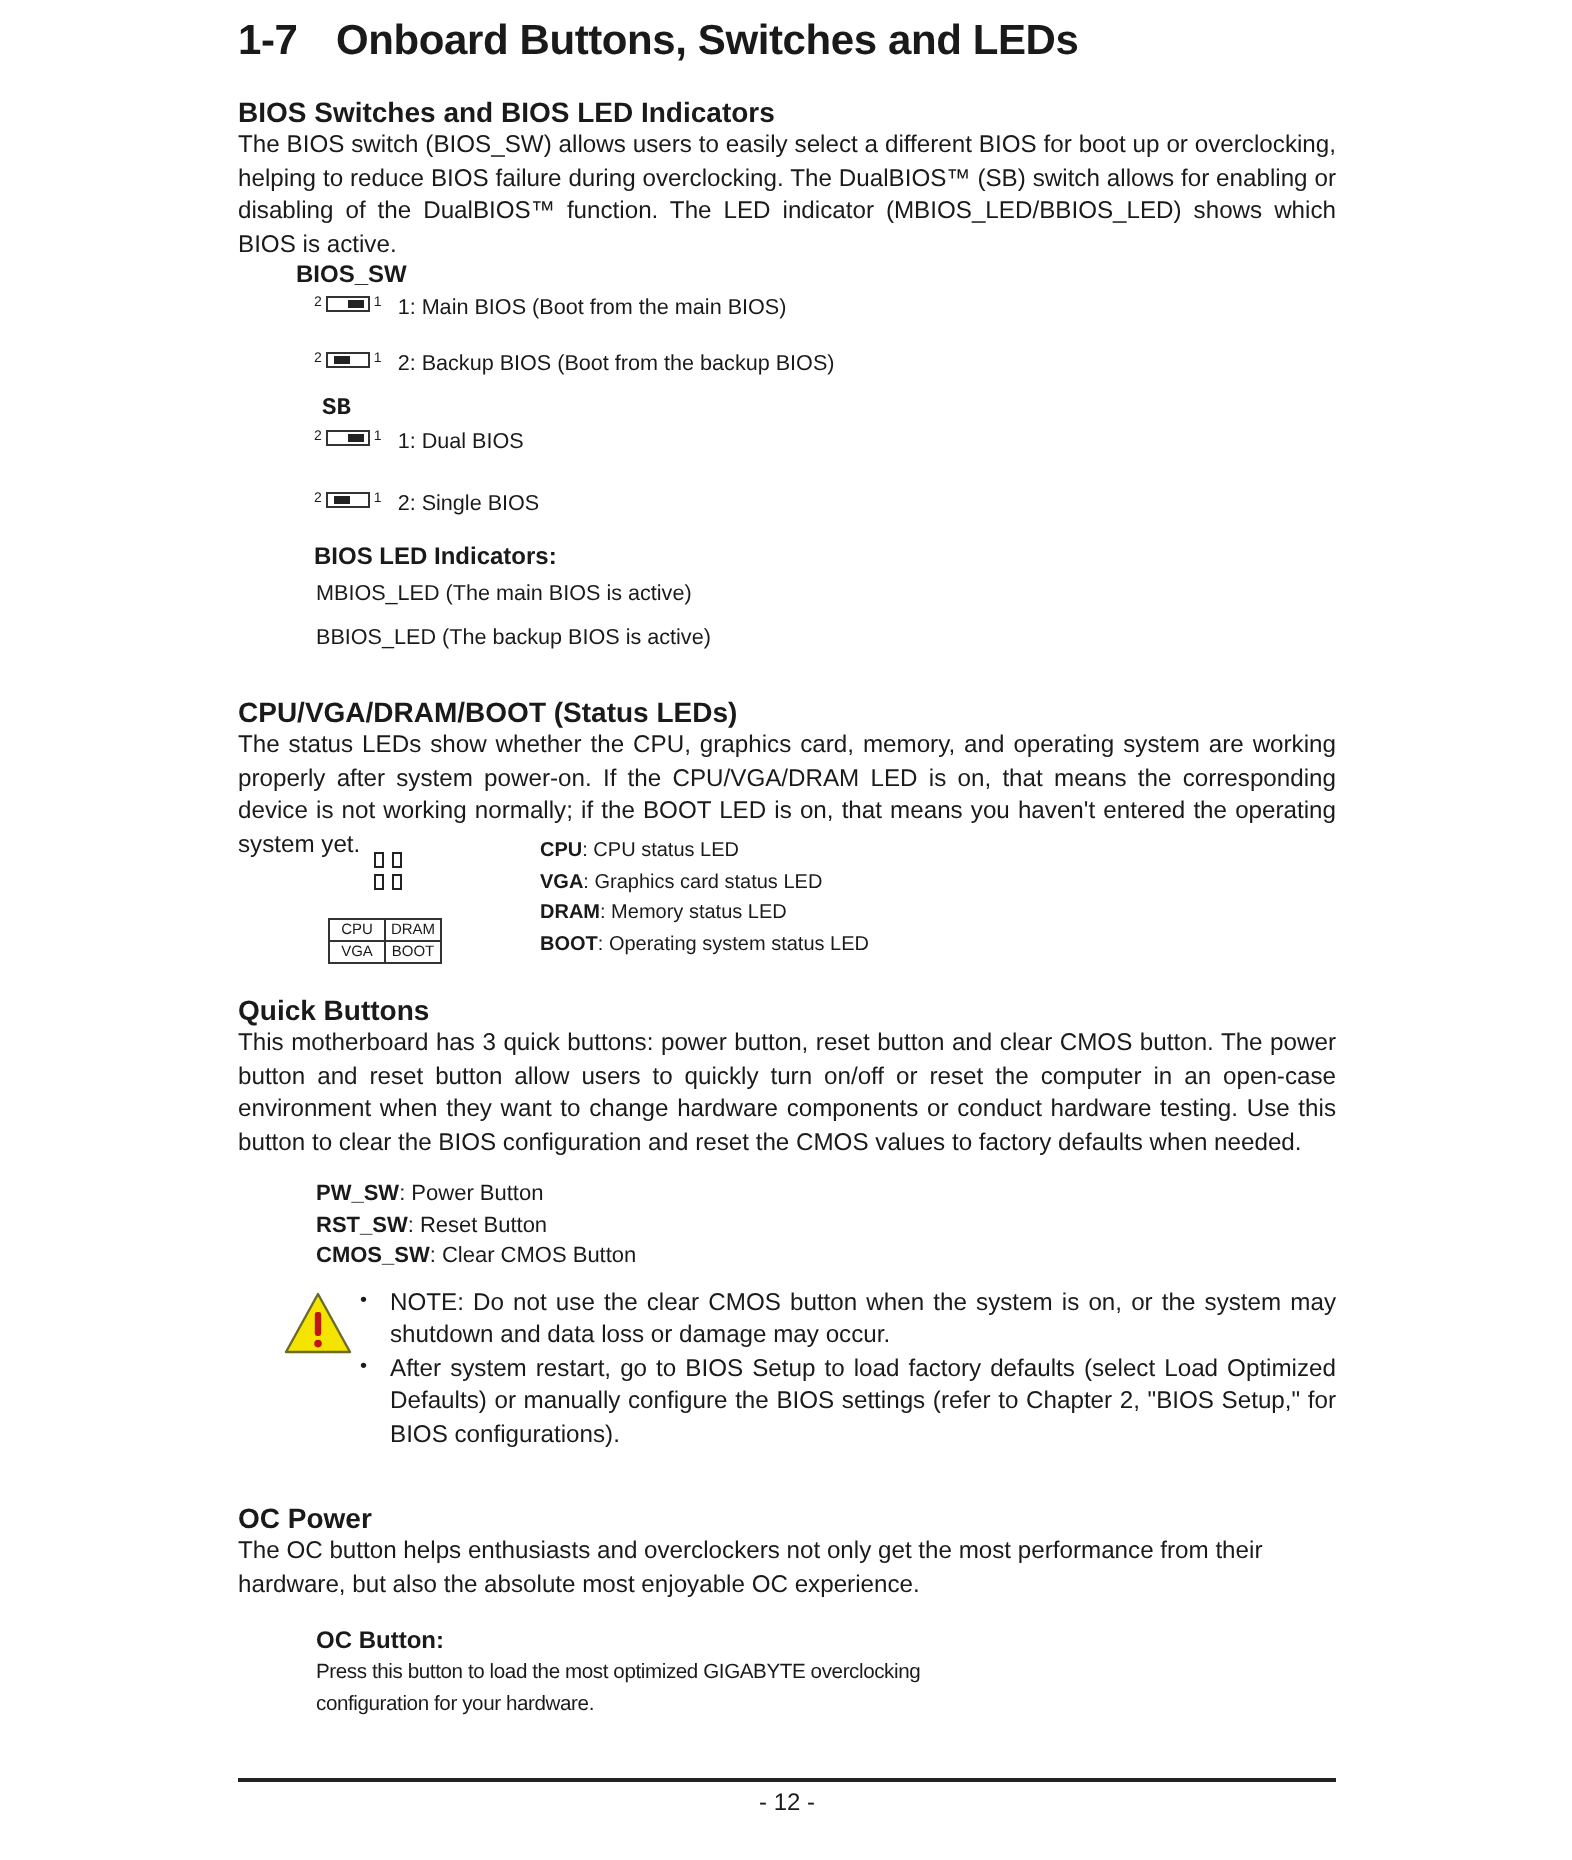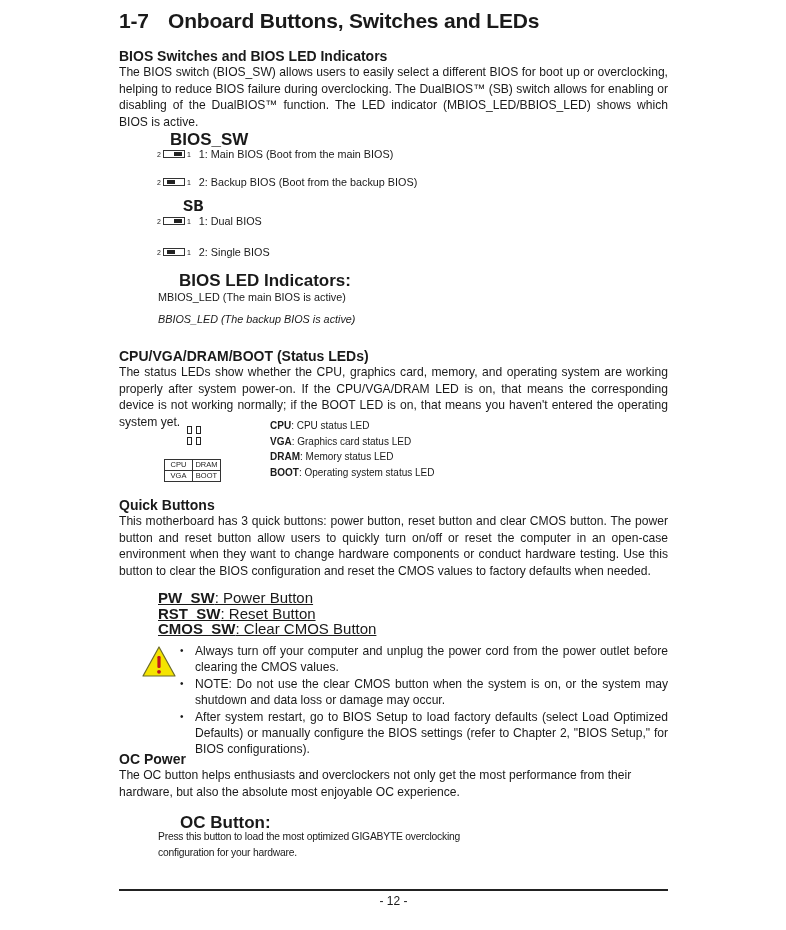--- a/index.html
+++ b/index.html
@@ -5,22 +5,22 @@
   html, body { margin: 0; padding: 0; background: #ffffff; }
   body { width: 786px; height: 930px; position: relative; overflow: hidden;
          font-family: "Liberation Sans", sans-serif; color: #1a1a1a; }
   .abs { position: absolute; }
   .h1 { left: 119px; top: 9px; font-size: 21px; font-weight: bold; letter-spacing: -0.2px; white-space: nowrap; }
   .h1 .num { display: inline-block; width: 49px; }
   .h2 { left: 119px; font-size: 14px; font-weight: bold; white-space: nowrap; }
   .para { left: 119px; width: 549px; font-size: 12.1px; line-height: 16.6px; text-align: justify; }
   .para.left { text-align: left; }
   .small { font-size: 10.8px; white-space: nowrap; }
-  .label-b { font-size: 17px; font-weight: bold; white-space: nowrap; margin-left: 22px; }
-  .sw { display: flex; align-items: center; white-space: nowrap; }
+  .label-b { font-size: 12px; font-weight: bold; white-space: nowrap; }
+  .sw { display: flex; white-space: nowrap; }
   .sw .pin { font-size: 7px; }
   .sw .box { width: 20px; height: 6px; border: 1px solid #333; margin: 0 2px; position: relative; box-sizing: content-box; }
   .sw .knob { position: absolute; top: 1px; width: 8px; height: 4px; background: #222; }
   .sw .knob.right { right: 2px; }
   .sw .knob.left { left: 3px; }
   .sw .desc { font-size: 10.8px; margin-left: 8px; }
   .led-pair { display: flex; gap: 4px; }
   .led { width: 3px; height: 6px; border: 1px solid #222; }
   .led-table { border-collapse: collapse; font-size: 7.5px; }
   .led-table td { border: 1px solid #333; width: 27px; height: 10px; padding: 0; text-align: center; line-height: 10px; }
@@ -74,21 +74,21 @@
   <span class="pin">2</span>
   <span class="box">
       <span class="knob left"></span>
     </span>
   <span class="pin">1</span>
   <span class="desc">2: Single BIOS</span>
 </div>
 
 <div class="abs label-b" style="left:157px; top:271px;">BIOS LED Indicators:</div>
 <div class="abs small" style="left:158px; top:291px;">MBIOS_LED (The main BIOS is active)</div>
-<div class="abs small" style="left:158px; top:313px;font-style:italic;">BBIOS_LED (The backup BIOS is active)</div>
+<div class="abs small" style="left:158px; top:313px;">BBIOS_LED (The backup BIOS is active)</div>
 
 <div class="abs h2" style="top:348px;">CPU/VGA/DRAM/BOOT (Status LEDs)</div>
 <div class="abs para" style="top:364px;">The status LEDs show whether the CPU, graphics card, memory, and operating system are working properly after system power-on. If the CPU/VGA/DRAM LED is on, that means the corresponding device is not working normally; if the BOOT LED is on, that means you haven't entered the operating system yet.</div>
 
 <div class="abs" style="left:187px; top:426px;">
   <div class="led-pair">
     <span class="led"></span>
     <span class="led"></span>
   </div>
   <div class="led-pair" style="margin-top:3px;">
@@ -112,34 +112,33 @@
 <div class="abs led-legend" style="left:270px; top:418px;">
   <div><b>CPU</b><span>: CPU status LED</span></div>
   <div><b>VGA</b><span>: Graphics card status LED</span></div>
   <div><b>DRAM</b><span>: Memory status LED</span></div>
   <div><b>BOOT</b><span>: Operating system status LED</span></div>
 </div>
 
 <div class="abs h2" style="top:497px;">Quick Buttons</div>
 <div class="abs para" style="top:513px;">This motherboard has 3 quick buttons: power button, reset button and clear CMOS button. The power button and reset button allow users to quickly turn on/off or reset the computer in an open-case environment when they want to change hardware components or conduct hardware testing. Use this button to clear the BIOS configuration and reset the CMOS values to factory defaults when needed.</div>
 
-<div class="abs" style="left:158px; top:590px; font-size:15px; line-height:15.7px;text-decoration:underline;">
+<div class="abs" style="left:158px; top:590px; font-size:11px; line-height:15.7px;">
   <div><b>PW_SW</b><span>: Power Button</span></div>
   <div><b>RST_SW</b><span>: Reset Button</span></div>
   <div><b>CMOS_SW</b><span>: Clear CMOS Button</span></div>
 </div>
 
 <svg class="abs" style="left:141px; top:645px;" width="36" height="33" viewBox="0 0 36 33">
   <polygon points="18,2 34,31 2,31" fill="#f5e400" stroke="#6b6b2a" stroke-width="1.2" stroke-linejoin="round"></polygon>
   <rect x="16.4" y="11" width="3.2" height="12" rx="1.2" fill="#c0141b"></rect>
   <circle cx="18" cy="26.8" r="1.9" fill="#c0141b"></circle>
 </svg>
 
 <ul class="abs warn-list" style="top:643px;">
-  <li>Always turn off your computer and unplug the power cord from the power outlet before clearing the CMOS values.</li>
   <li>NOTE: Do not use the clear CMOS button when the system is on, or the system may shutdown and data loss or damage may occur.</li>
   <li>After system restart, go to BIOS Setup to load factory defaults (select Load Optimized Defaults) or manually configure the BIOS settings (refer to Chapter 2, "BIOS Setup," for BIOS configurations).</li>
 </ul>
 
 <div class="abs h2" style="top:751px;">OC Power</div>
 <div class="abs para left" style="top:767px;">The OC button helps enthusiasts and overclockers not only get the most performance from their hardware, but also the absolute most enjoyable OC experience.</div>
 <div class="abs label-b" style="left:158px; top:813px;">OC Button:</div>
 <div class="abs" style="left:158px; top:829px; font-size:10.3px; line-height:16px; letter-spacing:-0.2px;">
   <div>Press this button to load the most optimized GIGABYTE overclocking</div>
   <div>configuration for your hardware.</div>

